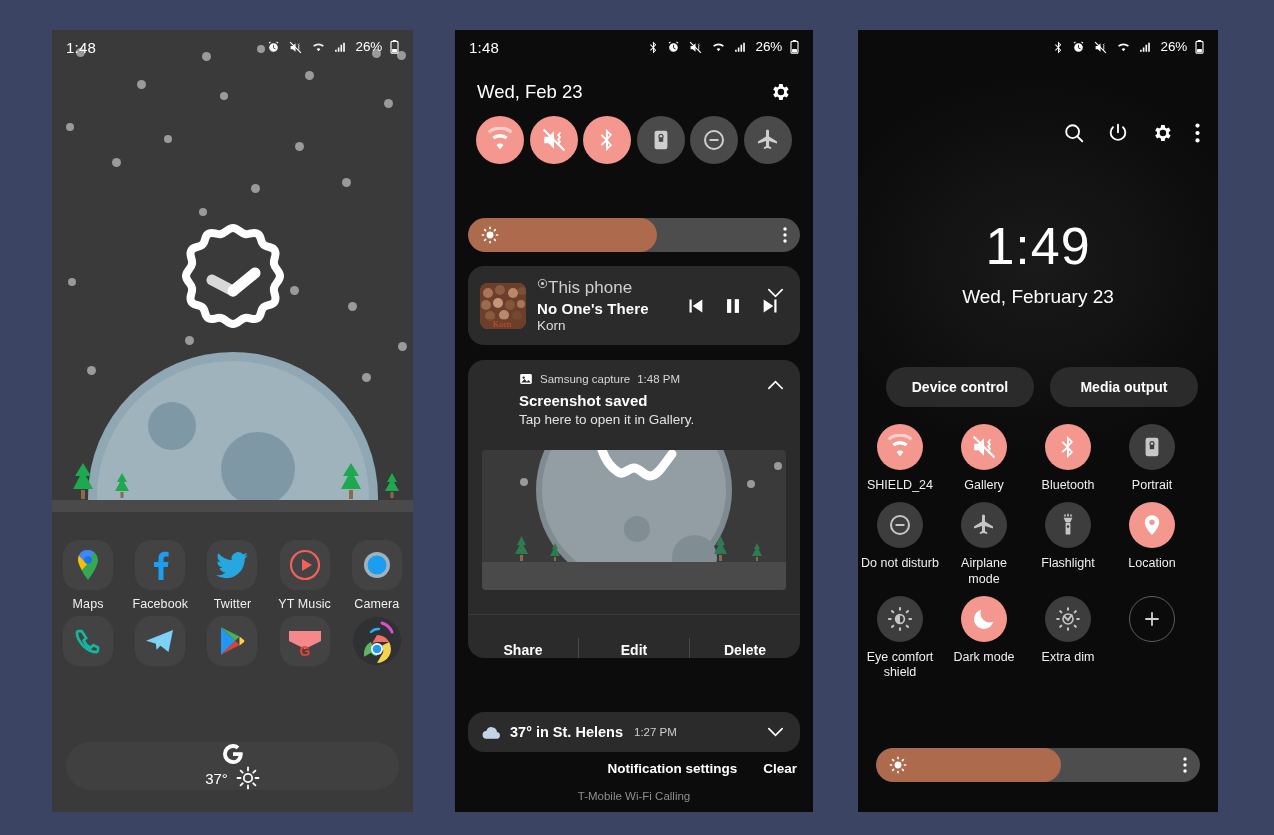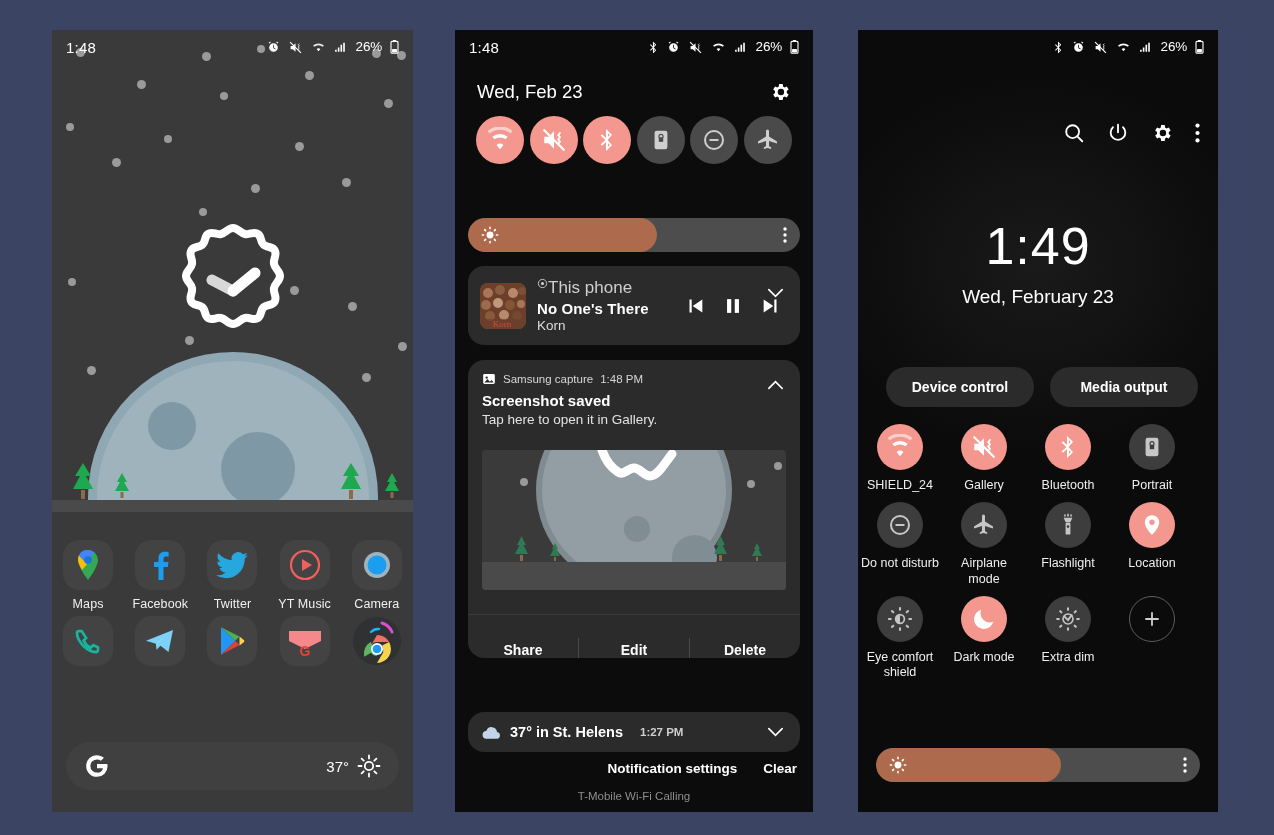--- a/index.html
+++ b/index.html
@@ -62,21 +62,21 @@
   .app-icon{
     width:50px;height:50px;border-radius:16px;background:#444343;
     display:flex;align-items:center;justify-content:center;overflow:hidden;
   }
   .app-icon.plain{ background:transparent; }
   .app-label{ color:#f0f0f0; font-size:12.5px; margin-top:7px; letter-spacing:.1px;}
 
   .searchbar{
     position:absolute; left:14px; right:14px; bottom:22px; height:48px;
     background:#404040; border-radius:24px; display:flex; align-items:center;
-    justify-content:space-between; padding:0 18px;
+    justify-content:space-between; padding:0 18px;flex-direction:column;
   }
   .sb-weather{ display:flex; align-items:center; gap:8px; color:#fff; font-size:15px;}
 
   
   .p2 { position:absolute; left:0; top:0; width:358px; height:782px; color:#fff; }
   .p2-header{
     position:absolute; top:42px; left:0; right:0; height:40px;
     display:flex; align-items:center; justify-content:space-between; padding:0 22px;
   }
   .p2-date{ font-size:18.5px; font-weight:400;}
@@ -110,38 +110,38 @@
   .albumart{
     width:46px;height:46px;border-radius:8px;overflow:hidden;flex:0 0 auto;
     background:#8a5a3a; position:relative;
   }
   .media-text{ flex:1; margin-left:11px; min-width:0;}
   .media-src{ display:flex; align-items:flex-start; font-size:17px; color:#cfcfcf;}
   .media-title{ font-size:15px; font-weight:700; margin-top:2px; letter-spacing:.1px;}
   .media-artist{ font-size:13.5px; color:#dcdcdc; margin-top:1px;}
   .media-ctrls{ display:flex; align-items:center; gap:16px; margin-right:6px;}
 
-  .shot-card{ top:330px; height:298px; background:#2b2b2b;}
+  .shot-card{ top:330px; height:298px; background:#2b2b2b;padding-left:37px;}
   .shot-head{ display:flex; align-items:center; gap:7px; padding:12px 14px 0 14px; font-size:11.5px; color:#d6d6d6;}
   .shot-title{ padding:6px 14px 0 14px; font-size:15px; font-weight:700;}
   .shot-sub{ padding:3px 14px 0 14px; font-size:13.5px; color:#e2e2e2;}
   .shot-preview{
     position:absolute; left:14px; right:14px; top:90px; height:140px;
     background:#3a3a3a; border-radius:4px; overflow:hidden;
   }
   .shot-actions{
     position:absolute; left:0; right:0; bottom:0; height:44px;
     display:flex; align-items:flex-end; border-top:1px solid #3a3a3a;
   }
   .shot-actions > div{ flex:1; text-align:center; font-size:14px; font-weight:700;}
   .vdiv{ width:1px; height:20px; background:#4a4a4a; flex:0 0 1px !important;}
 
   .weather-card{ top:682px; height:40px; display:flex; align-items:center; padding:0 14px; gap:9px;}
   .weather-text{ font-size:14.5px; font-weight:700;}
-  .weather-time{ font-size:11.5px; color:#cfcfcf; margin-left:8px;font-weight:bold;}
+  .weather-time{ font-size:11.5px; color:#cfcfcf; margin-left:2px;}
 
   .shade-footer{
     position:absolute; top:731px; right:16px; display:flex; align-items:center; gap:26px;
     font-size:13.5px; font-weight:700;
   }
   .carrier{
     position:absolute; bottom:10px; left:0; right:0; text-align:center;
     font-size:11.5px; color:#8d8d8d;
   }
 

